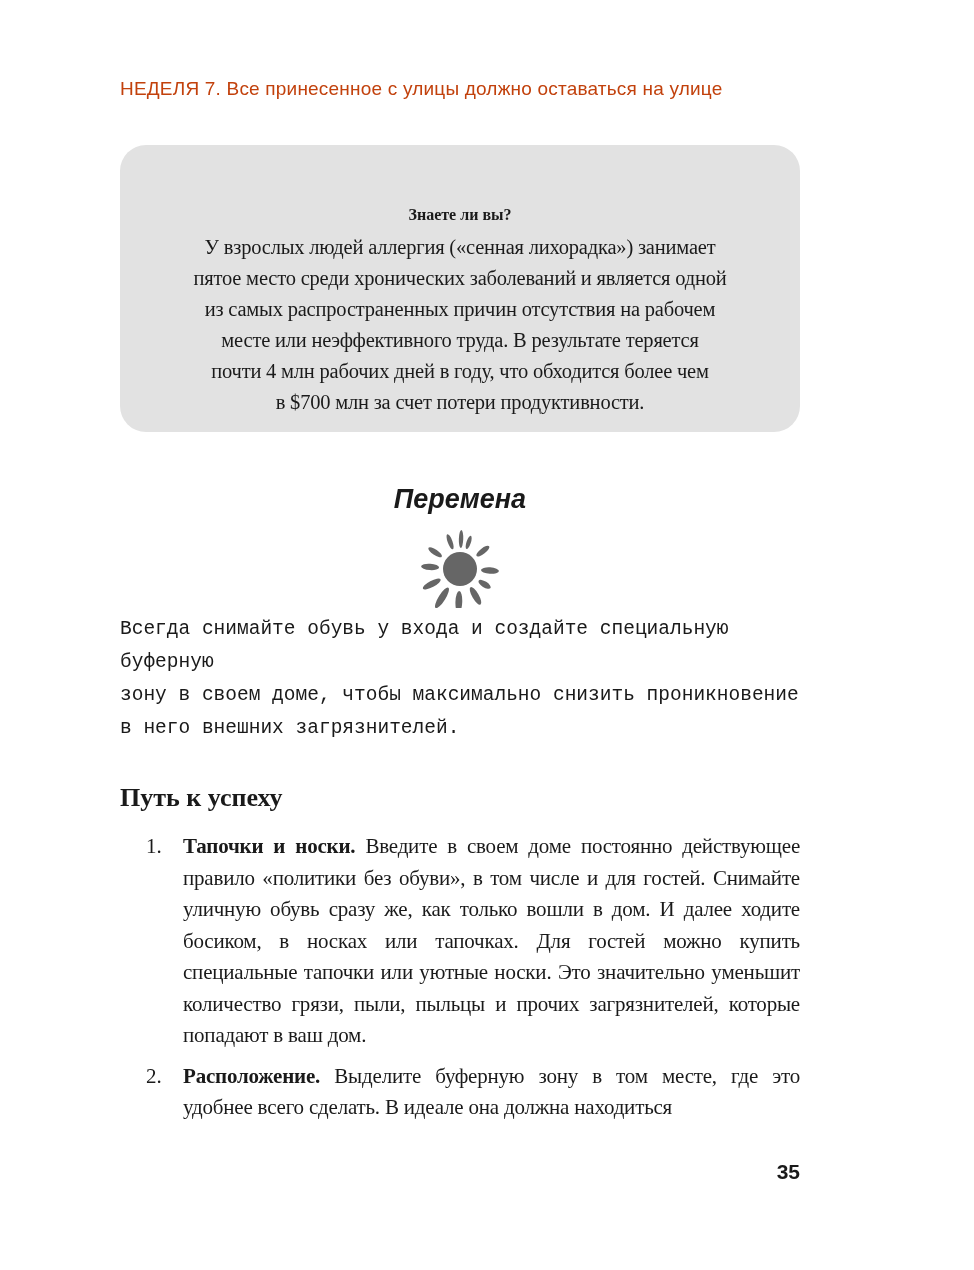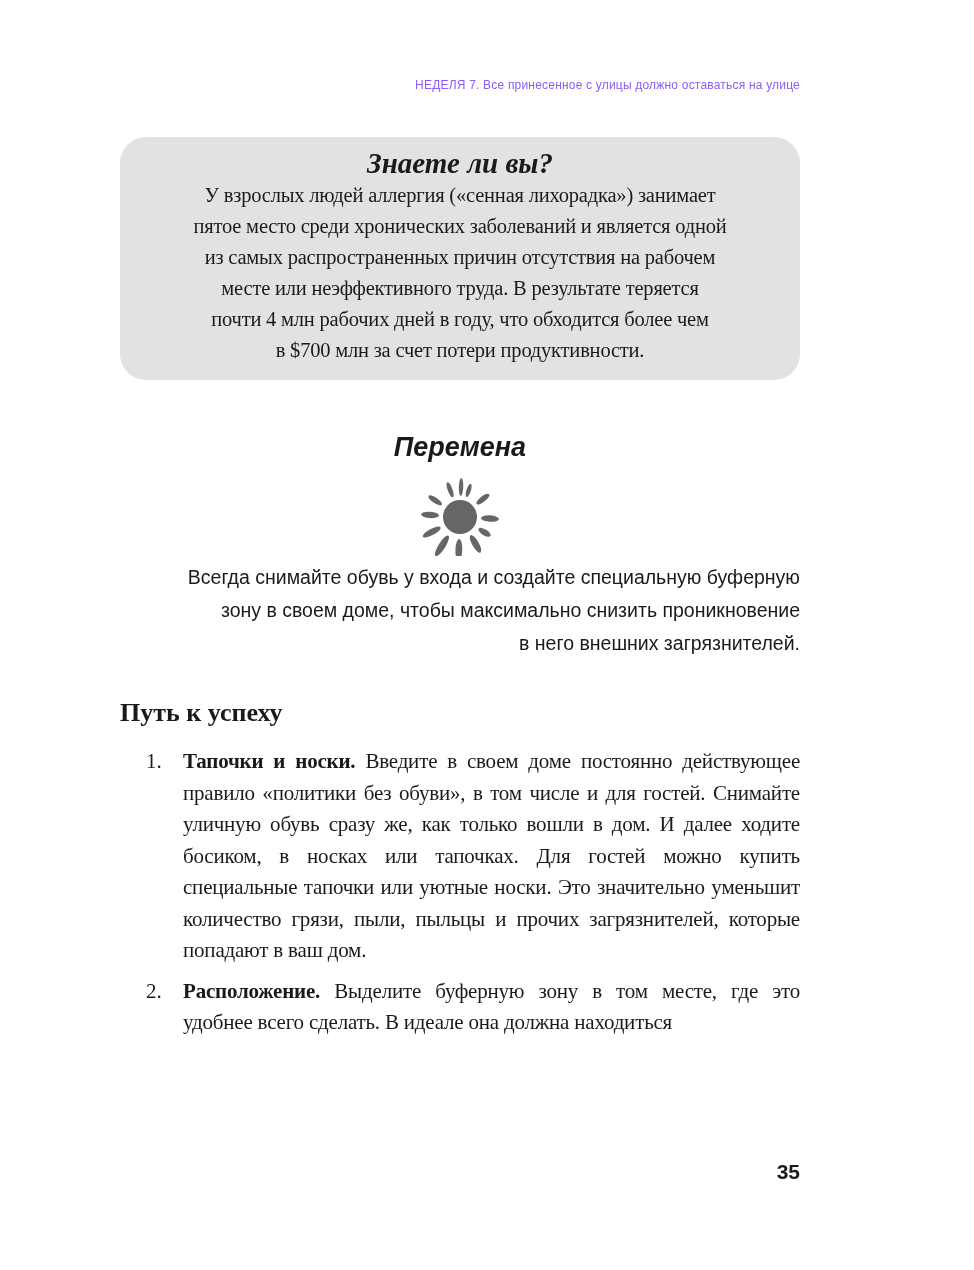--- a/index.html
+++ b/index.html
@@ -18,42 +18,42 @@
   .page {
     padding-top: 78px;
     margin-left: 120px;
     width: 680px;
     position: relative;
   }
 
   
   .running-head {
     font-family: "Liberation Sans", sans-serif;
-    font-size: 12px;
+    font-size: 19px;
     letter-spacing: 0.2px;
-    text-align: right;
+    text-align: left;
     white-space: nowrap;
-    color: #8b5cf6;
+    color: #c2410c;
   }
 
   
   .dyk-box {
     margin-top: 45px;
     background: #e2e2e2;
     border-radius: 26px;
     padding: 12px 34px 14px 34px;
     text-align: center;
   }
   .dyk-title {
     font-family: "Liberation Serif", serif;
-    font-style: italic;
-    font-weight: bold;
-    font-size: 29px;
+    font-weight: bold;
+    font-size: 16px;
     line-height: 28px;
     margin-bottom: 3px;
+    margin-top: 44px;
   }
   .dyk-body {
     font-family: "Liberation Serif", serif;
     font-size: 20.5px;
     line-height: 31px;
     letter-spacing: -0.2px;
     white-space: pre-line;
   }
 
   
@@ -66,22 +66,22 @@
     line-height: 31px;
     font-style: italic;
   }
   .sun-wrap {
     margin-top: 9px;
     text-align: center;
     line-height: 0;
   }
   .change-body {
     margin-top: 5px;
-    text-align: right;
-    font-family: Liberation Sans, sans-serif;
+    text-align: left;
+    font-family: Liberation Mono, monospace;
     font-size: 19.5px;
     line-height: 33px;
     white-space: pre-line;
   }
 
   
   .success-title {
     margin-top: 36px;
     font-family: "Liberation Serif", serif;
     font-weight: bold;

